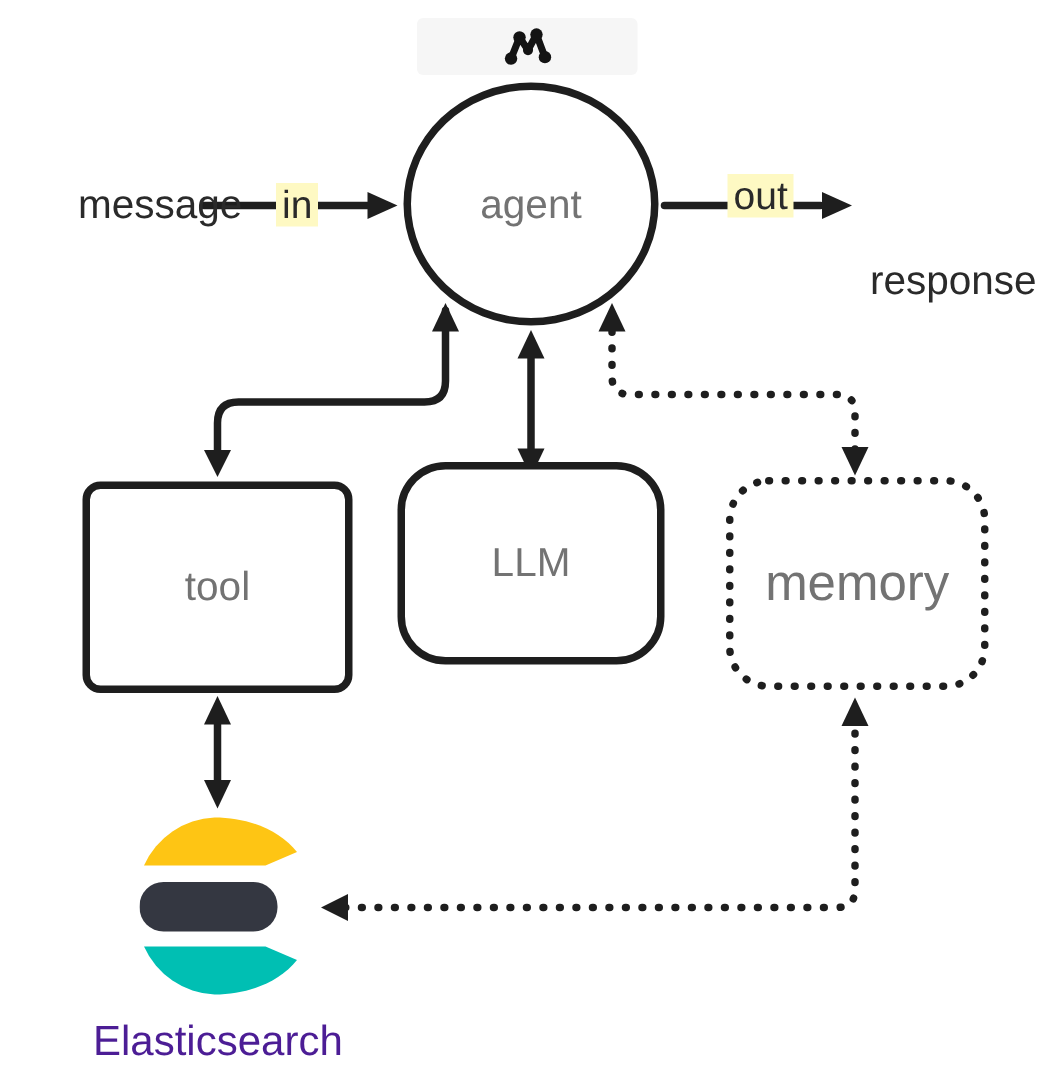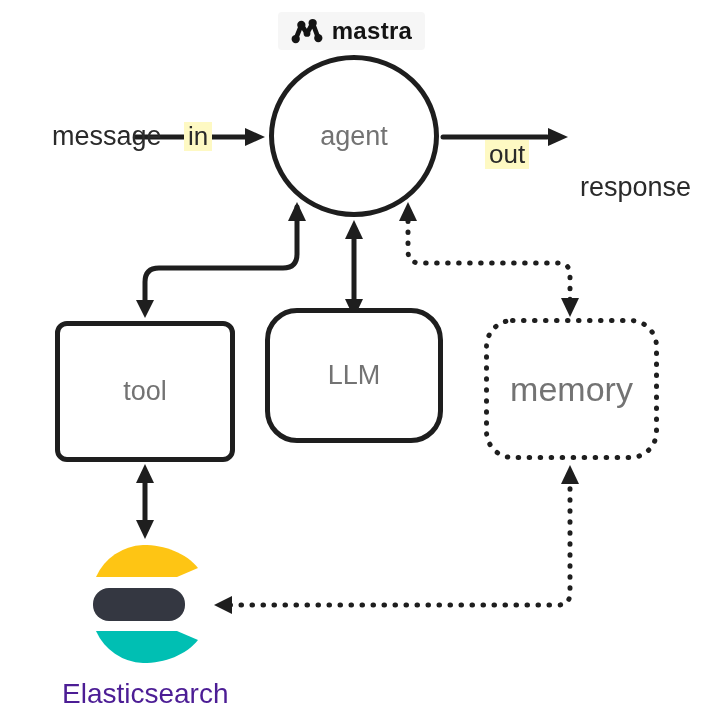--- a/index.html
+++ b/index.html
@@ -95,30 +95,29 @@
 
   <div class="brand">
     <svg width="32" height="27" viewBox="0 0 34 28">
       <polyline points="5,22 11,7 17,16 23,5 29,21" fill="none" stroke="#141414" stroke-width="5" stroke-linecap="round" stroke-linejoin="round"></polyline>
       <circle cx="5" cy="22" r="4.4" fill="#141414"></circle>
       <circle cx="11" cy="7" r="4.4" fill="#141414"></circle>
       <circle cx="17" cy="16" r="3.6" fill="#141414"></circle>
       <circle cx="23" cy="5" r="4.4" fill="#141414"></circle>
       <circle cx="29" cy="21" r="4.4" fill="#141414"></circle>
     </svg>
-    <span class="brand-text">mastra</span>
   </div>
 
   <div class="node circle">
     <span>agent</span>
   </div>
 
   <div class="label" style="left:8px;top:121px;margin-left:44px;">message</div>
   <div class="edge-label" style="left:184px;top:122px;">in</div>
-  <div class="edge-label" style="left:485px;top:140px;">out</div>
+  <div class="edge-label" style="left:485px;top:116px;">out</div>
   <div class="label" style="left:580px;top:129px;margin-top:43px;">response</div>
 
   <div class="node box tool">
     <span>tool</span>
   </div>
   <div class="node box llm">
     <span>LLM</span>
   </div>
   <div class="node memory">
     <span>memory</span>

